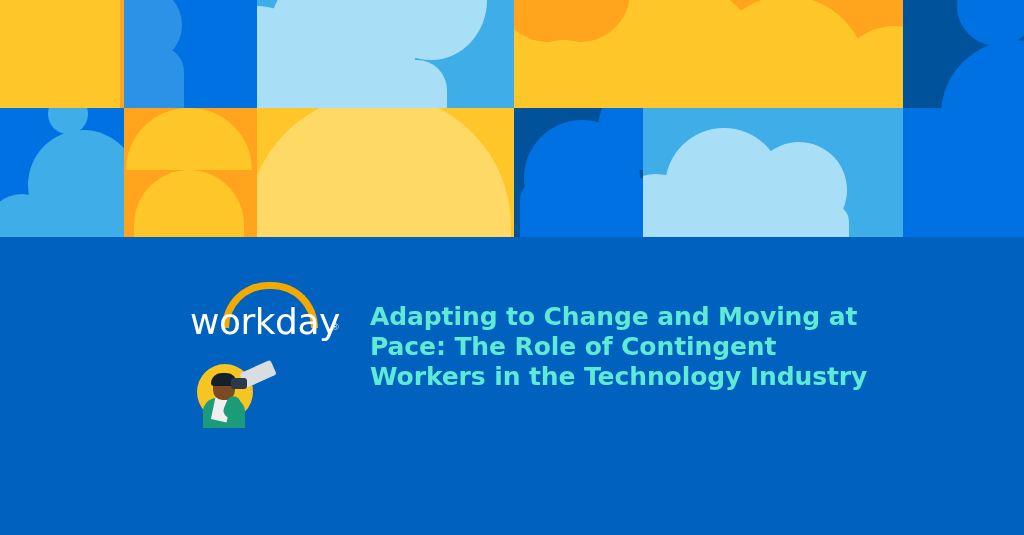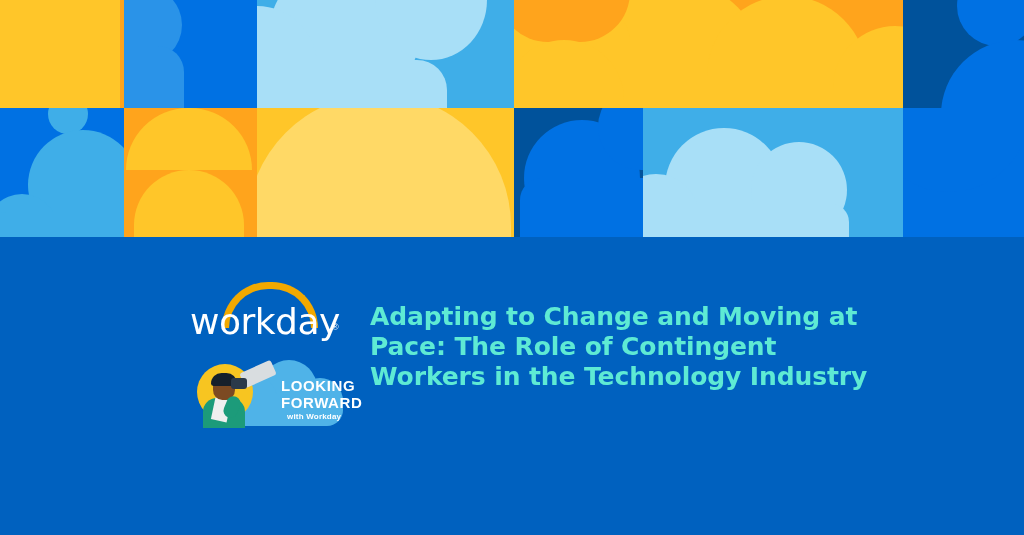--- a/index.html
+++ b/index.html
@@ -135,29 +135,20 @@
 
   <div class="panel"></div>
 
   <div class="wd-logo">
     <div class="wd-arc"></div>
     <div class="wd-word">workday</div>
     <div class="wd-reg">®</div>
   </div>
 
   <div class="badge">
-    <div class="badge-cloud">
-      <div class="bc bc1"></div>
-      <div class="bc bc2"></div>
-      <div class="bc bc3"></div>
-      <div class="bc bc4"></div>
-      <div class="badge-l1">LOOKING</div>
-      <div class="badge-l2">FORWARD</div>
-      <div class="badge-l3">with Workday</div>
-    </div>
     <div class="badge-yel"></div>
     <div class="pers-body"></div>
     <div class="pers-collar"></div>
     <div class="pers-head"></div>
     <div class="pers-hair"></div>
     <div class="pers-arm"></div>
     <div class="scope"></div>
     <div class="bino"></div>
   </div>
 

